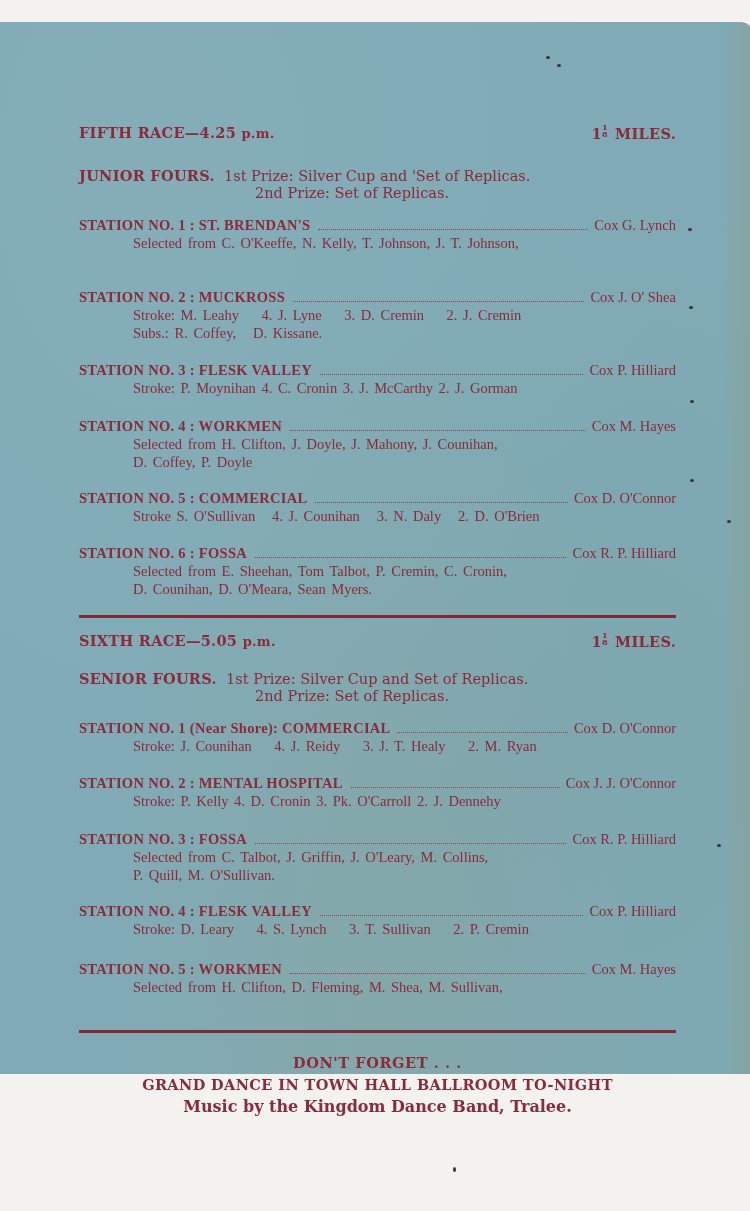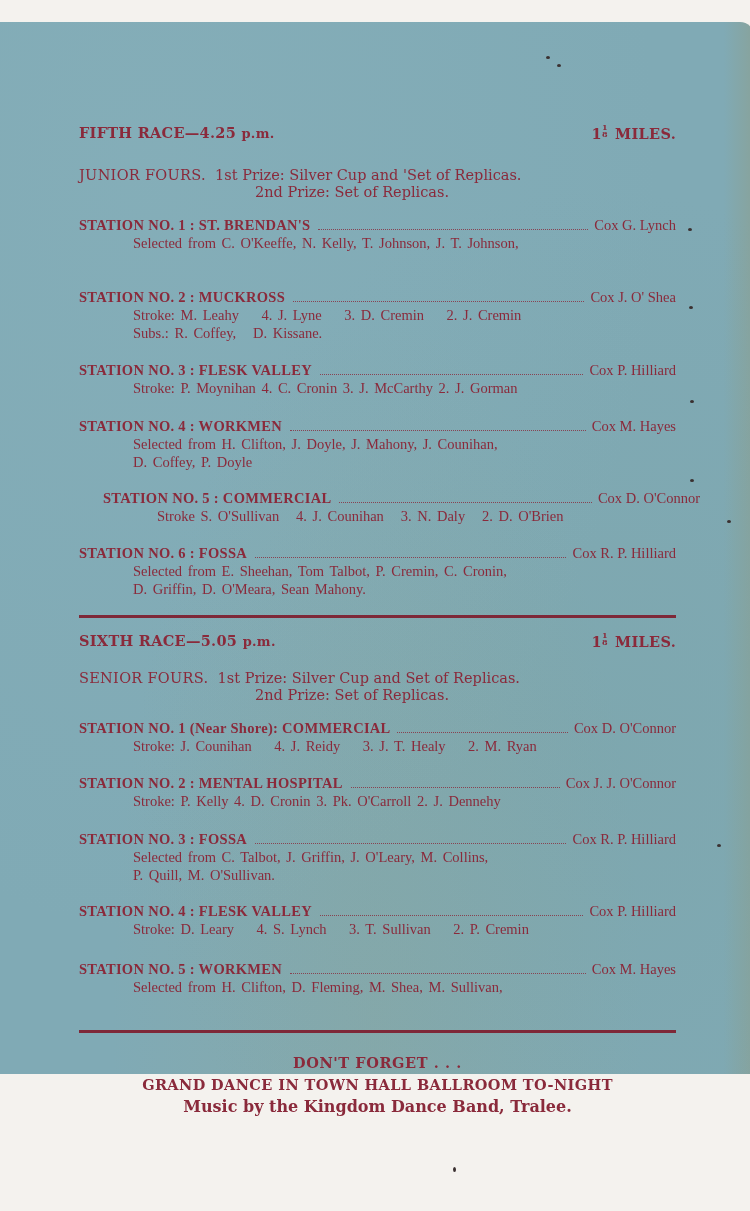--- a/index.html
+++ b/index.html
@@ -57,21 +57,21 @@
       margin-right: 2px;
     }
     .frac span { display: block; }
     .class-line {
       position: absolute;
       left: 0;
       width: 597px;
       font-size: 14.5px;
       line-height: 17px;
     }
-    .class-line .cls { font-weight: normal; letter-spacing: 0.3px; }
+    .class-line .cls { font-weight: bold; letter-spacing: 0.3px; }
     .class-line .prize2 { display: block; padding-left: 176px; }
     .station {
       position: absolute;
       left: 0;
       width: 597px;
       font-family: Liberation Serif, serif;
     }
     .st-head {
       display: flex;
       align-items: baseline;
@@ -182,37 +182,37 @@
     <div class="station" style="top:395px;">
       <div class="st-head">
           <span class="name">STATION NO. 4 : WORKMEN</span>
           <span class="dots"></span>
           <span class="cox">Cox M. Hayes</span>
         </div>
       <div class="crew">Selected from H. Clifton, J. Doyle, J. Mahony, J. Counihan,</div>
       <div class="crew">D. Coffey, P. Doyle</div>
     </div>
 
-    <div class="station" style="top:467px;margin-left:24px;">
+    <div class="station" style="top:467px;">
       <div class="st-head">
           <span class="name">STATION NO. 5 : COMMERCIAL</span>
           <span class="dots"></span>
           <span class="cox">Cox D. O'Connor</span>
         </div>
       <div class="crew" style="white-space:pre;">Stroke S. O'Sullivan   4. J. Counihan   3. N. Daly   2. D. O'Brien</div>
     </div>
 
     <div class="station" style="top:522px;">
       <div class="st-head">
           <span class="name">STATION NO. 6 : FOSSA</span>
           <span class="dots"></span>
           <span class="cox">Cox R. P. Hilliard</span>
         </div>
       <div class="crew">Selected from E. Sheehan, Tom Talbot, P. Cremin, C. Cronin,</div>
-      <div class="crew">D. Griffin, D. O'Meara, Sean Mahony.</div>
+      <div class="crew">D. Counihan, D. O'Meara, Sean Myers.</div>
     </div>
 
     <div class="rule" style="top:593px;"></div>
 
     <div class="race-head" style="top:610px;">
       <span class="time"><span>SIXTH RACE—5.05</span> <span class="pm">p.m.</span></span>
       <span><span>1</span><span class="frac"><span>1</span><span>8</span></span> <span>MILES.</span></span>
     </div>
 
     <div class="class-line" style="top:648px;">

